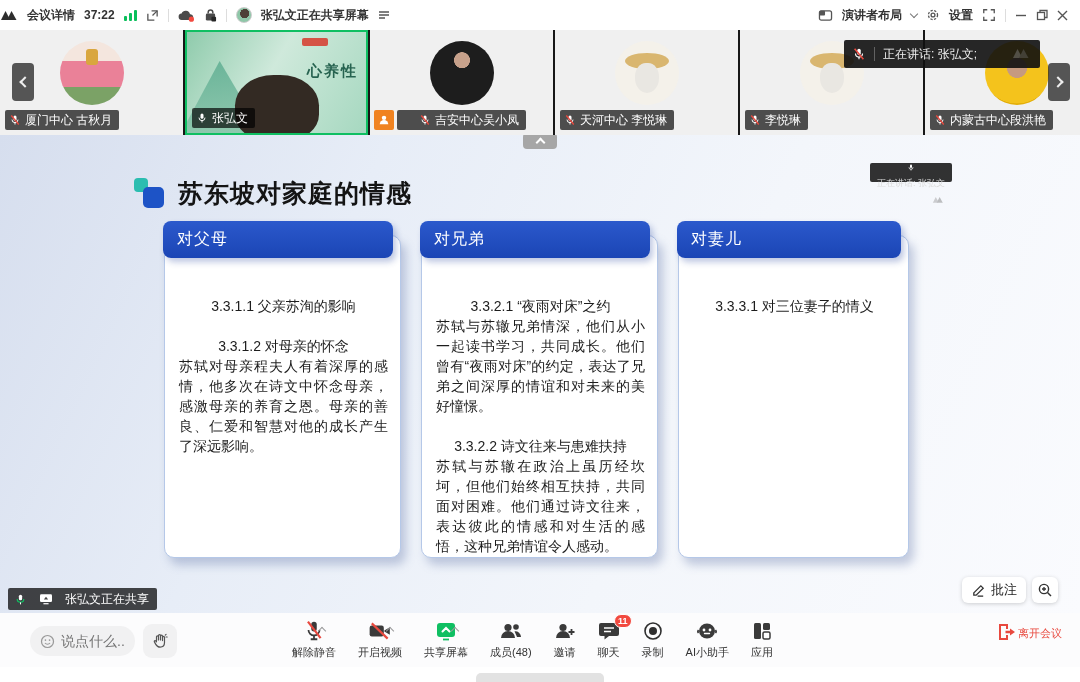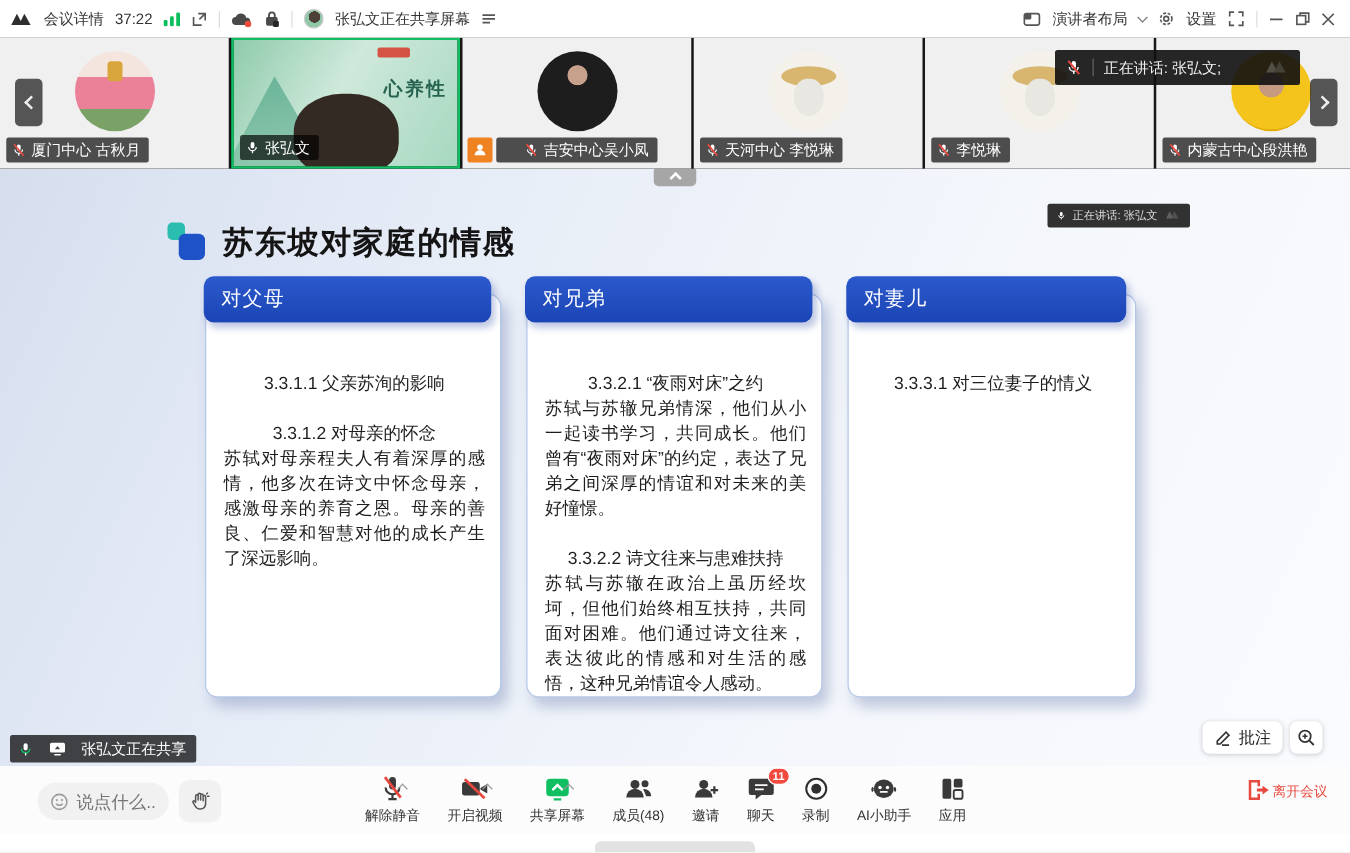--- a/index.html
+++ b/index.html
@@ -2,21 +2,21 @@
 <html><head>
 <meta charset="utf-8">
 <style>
   * { margin:0; padding:0; box-sizing:border-box; }
   html,body { background:#e9e9e9; }
   body { font-family:"Liberation Sans","DejaVu Sans",sans-serif; }
   #app { position:relative; width:1080px; height:682px; background:#fff; overflow:hidden; margin:0 auto; }
 
   
   .titlebar { position:absolute; top:0; left:0; right:0; height:30px; background:#fff;
-    display:flex; align-items:center; padding:0 12px 0 8px; font-size:12px; color:#333; z-index:30; }
+    display:flex; align-items:center; padding:0 12px 0 0; font-size:12px; color:#333; z-index:30;font-weight:bold; }
   .tb-left, .tb-right { display:flex; align-items:center; gap:9px; }
   .tb-right { margin-left:auto; }
   .tb-divider { width:1px; height:13px; background:#ddd; }
   .tb-text { white-space:nowrap; cursor:default; }
   .icon { display:inline-flex; align-items:center; justify-content:center; }
   .sigbars { display:inline-flex; align-items:flex-end; gap:2px; height:12px; }
   .sigbars i { display:block; width:3px; background:#0abf5b; border-radius:1px; }
   .avatar-mini { width:16px; height:16px; border-radius:50%;
     background:radial-gradient(circle at 55% 40%, #4d4036 0 40%, #8fc7a8 41%); border:1px solid #ccc; }
   .chev-down { width:6px; height:6px; border-right:1.5px solid #777; border-bottom:1.5px solid #777;
@@ -74,21 +74,21 @@
   .collapse-handle b { width:7px; height:7px; border-left:2px solid #fff; border-top:2px solid #fff;
     transform:rotate(45deg); margin-top:3px; }
   .slide-title-row { position:absolute; left:130px; top:30px; display:flex; align-items:center; gap:16px;margin-top:12px; }
   .title-logo { position:relative; width:24px; height:24px; margin-left:8px; }
   .title-logo .big { position:absolute; right:-2px; bottom:-2px; width:21px; height:21px;
     background:#1d53c6; border-radius:5px; }
   .title-logo .small { position:absolute; left:-4px; top:-4px; width:14px; height:14px;
     background:#2bbdb0; border-radius:4px; }
   .slide-title { font-size:25px; font-weight:bold; color:#141414; letter-spacing:1px; }
   .slide-speak-badge { position:absolute; right:128px; top:28px; height:19px; display:flex; align-items:center;
-    gap:5px; padding:0 7px; background:rgba(22,22,22,.88); border-radius:2px; color:#dcdcdc; font-size:9px; }
+    gap:5px; padding:0 7px; background:rgba(22,22,22,.88); border-radius:2px; color:#dcdcdc; font-size:9px;flex-direction:column; }
 
   .card { position:absolute; top:86px; height:337px; }
   .card-header { position:absolute; top:0; left:0; right:8px; height:37px; z-index:2;
     background:linear-gradient(#2b59cc,#1b45b5); border-radius:8px; display:flex; align-items:center;
     padding:0 14px; color:#fff; font-size:16px; font-weight:normal; letter-spacing:1px;
     box-shadow:3px 4px 6px rgba(40,70,160,.30); }
   .card-body { position:absolute; top:14px; left:1px; right:0; bottom:0; background:#fff;
     border:1px solid #b5c8e8; border-radius:10px; box-shadow:5px 7px 10px rgba(95,115,165,.35);
     padding:60px 12px 10px 14px; font-size:14px; line-height:20px; color:#1d1d1d; overflow:hidden; }
   .sec-h { text-align:center; }

